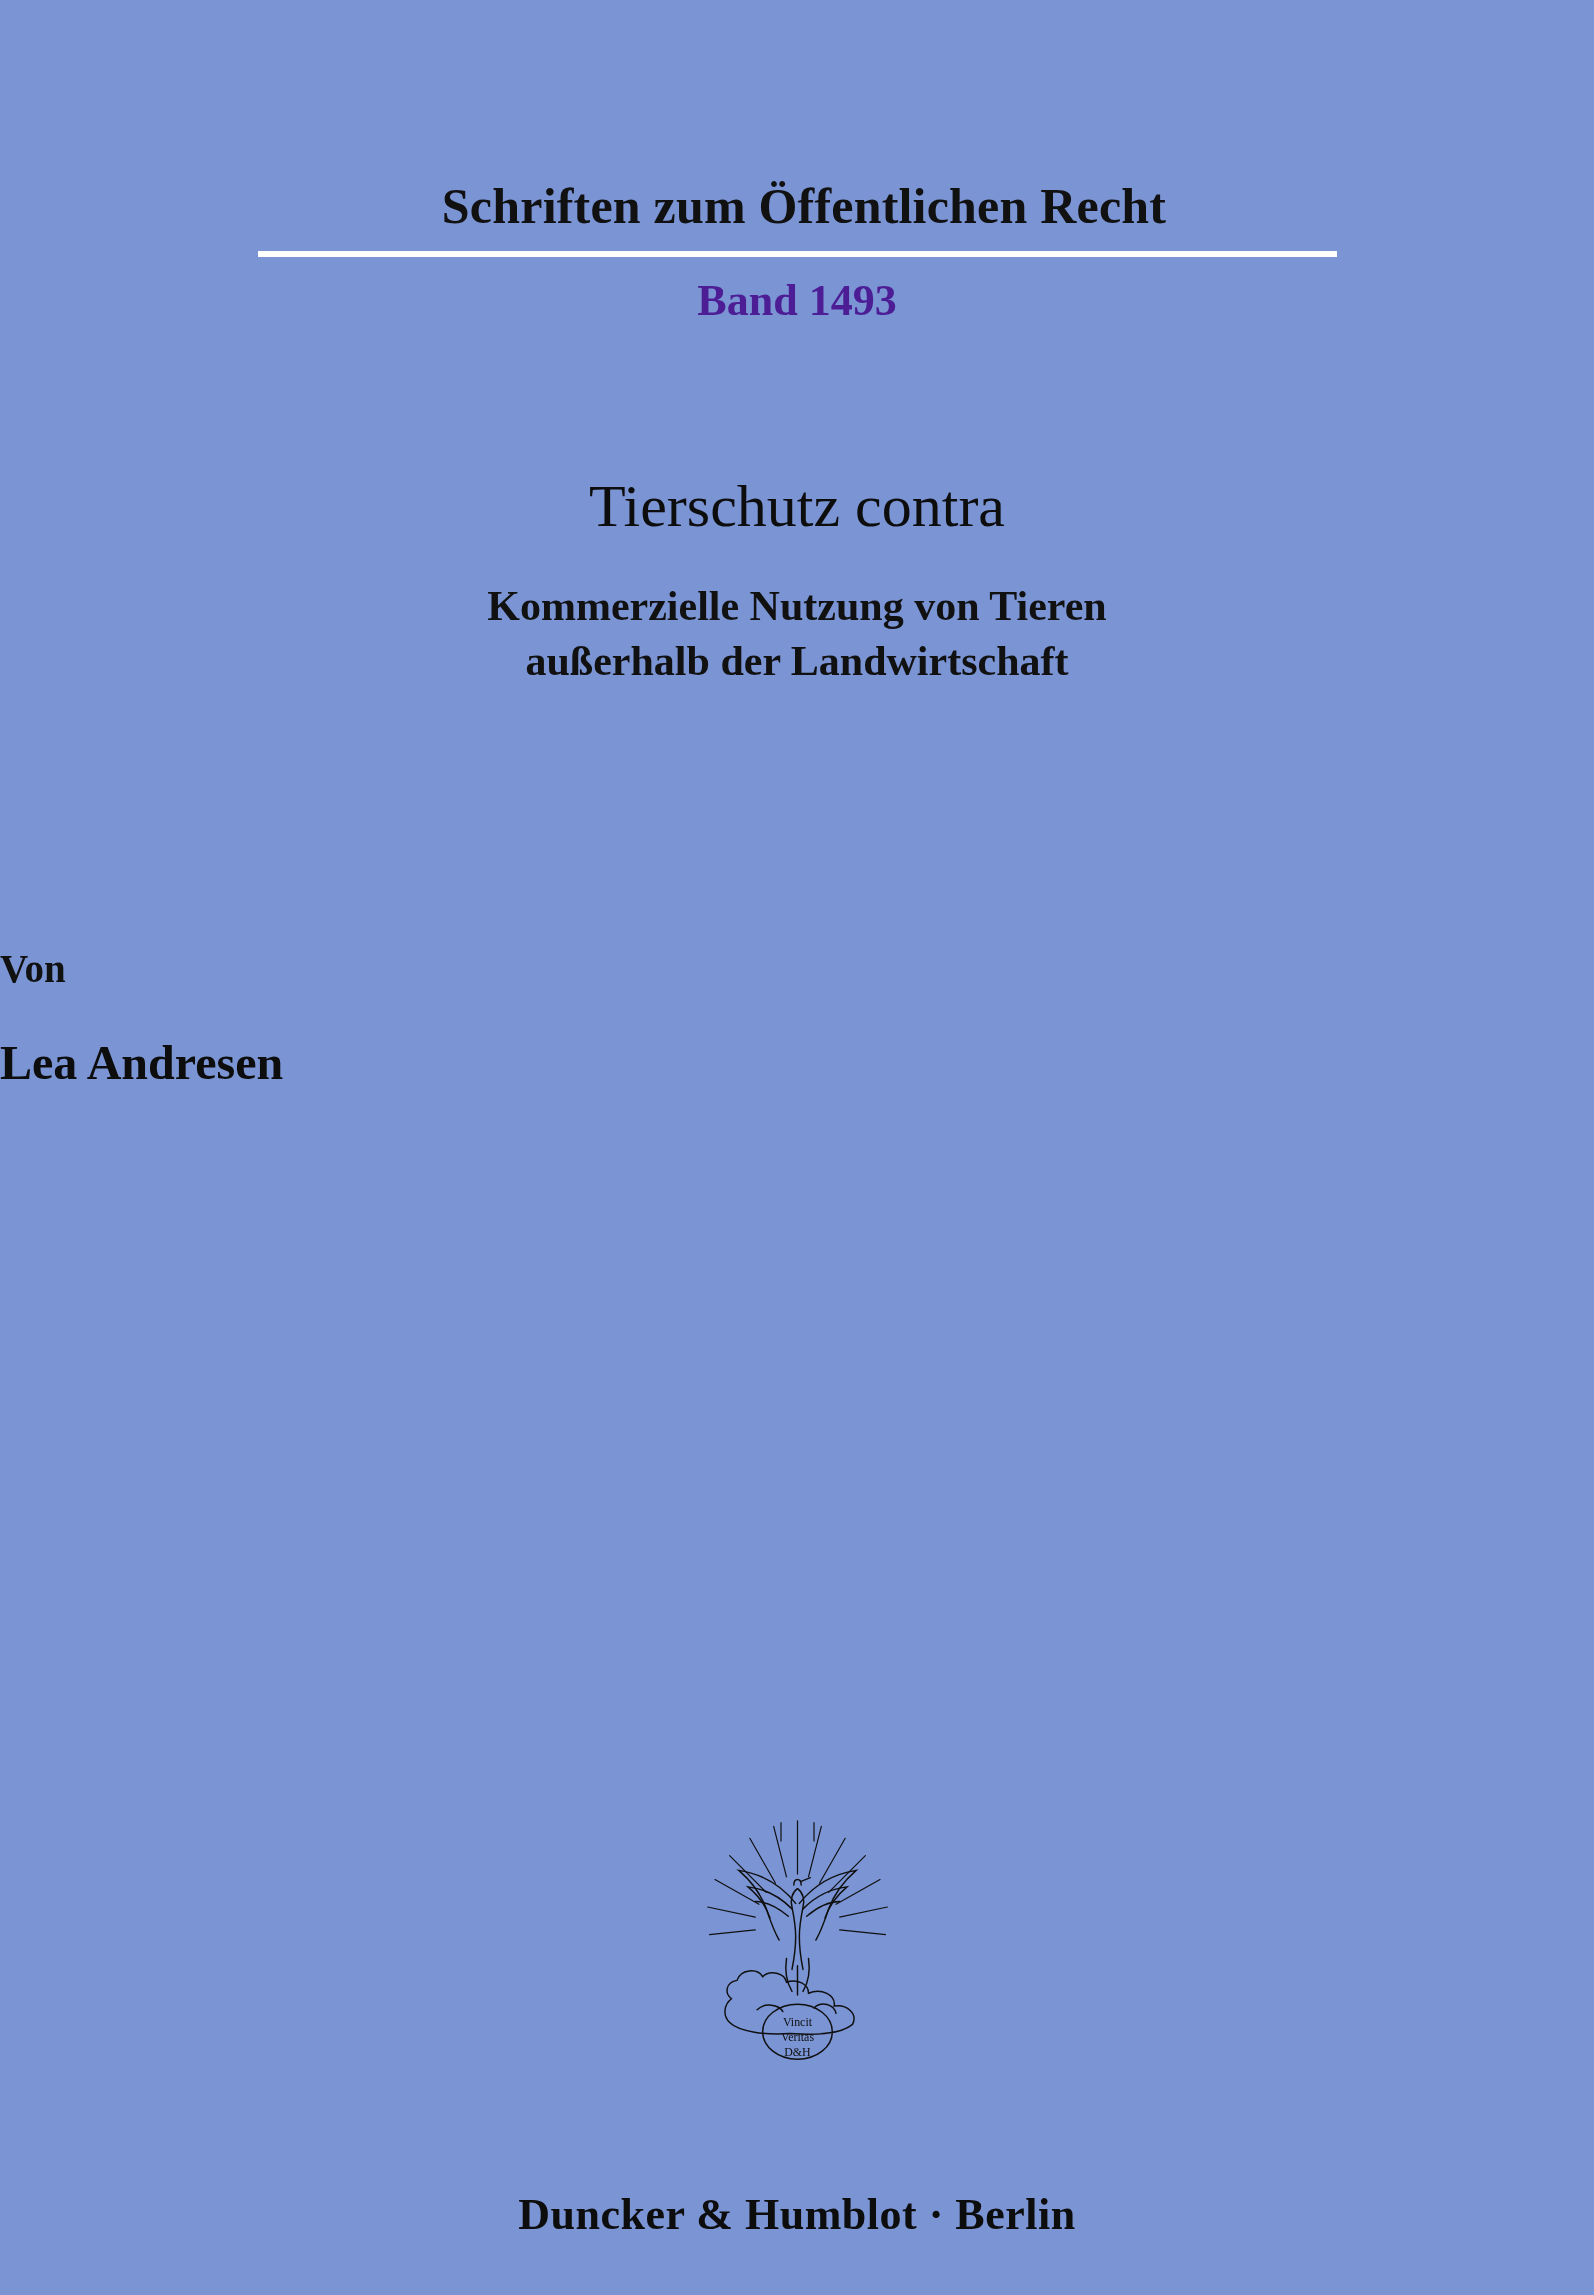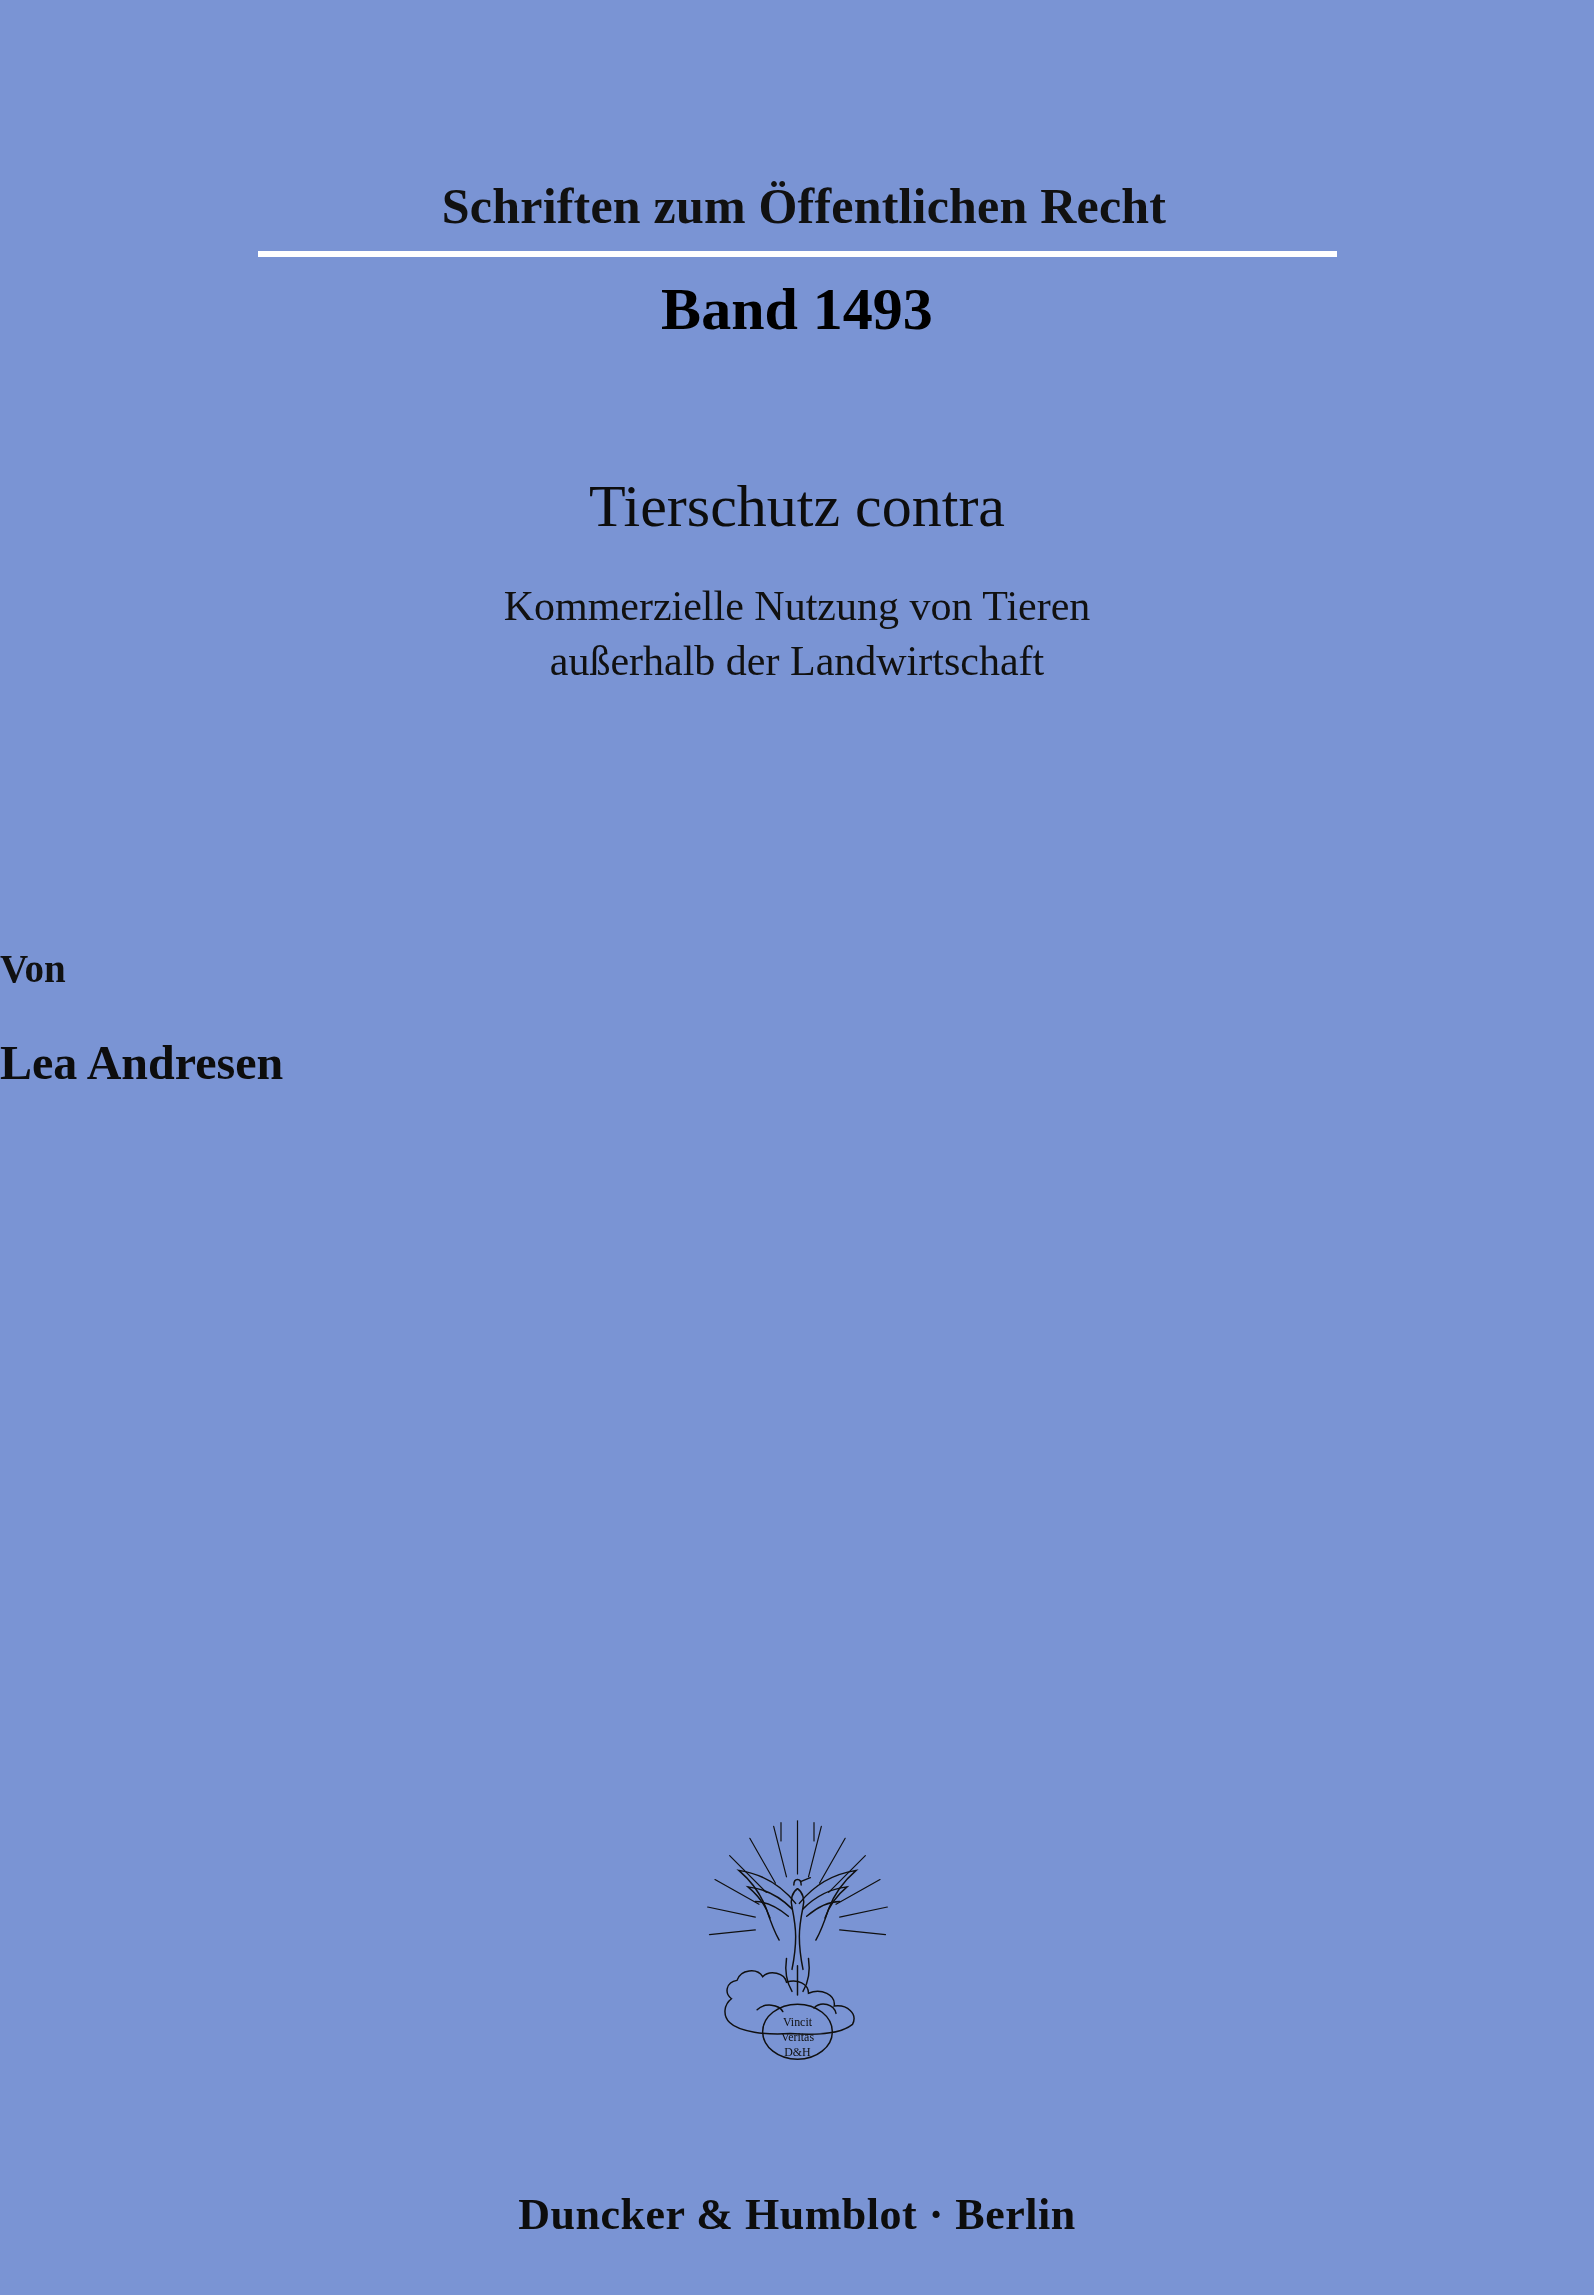--- a/index.html
+++ b/index.html
@@ -37,42 +37,42 @@
   .series-rule {
     margin: 16.5px auto 0 auto;
     width: 1079px;
     height: 6px;
     background: #ffffff;
   }
   .series-volume {
     margin-top: 18.4px;
     font-family: "Liberation Serif", serif;
     font-weight: bold;
-    font-size: 60px;
-    color: #000000;
+    font-size: 44px;
+    color: #4c1d95;
   }
   .title-block {
     position: absolute;
     top: 468px;
     left: 0;
     width: 100%;
     text-align: center;
   }
   .main-title {
     font-family: "Liberation Serif", serif;
     font-weight: normal;
     font-size: 60px;
     line-height: 1.28;
     color: #0d0d0d;
     padding: 0 94px;
   }
   .subtitle {
     margin-top: 34px;
     font-family: "Liberation Serif", serif;
-    font-weight: normal;
+    font-weight: bold;
     font-size: 42px;
     line-height: 1.32;
     color: #111111;
     padding: 0 193px;
   }
   .author-block {
     position: absolute;
     top: 946px;
     left: 0;
     width: 100%;

